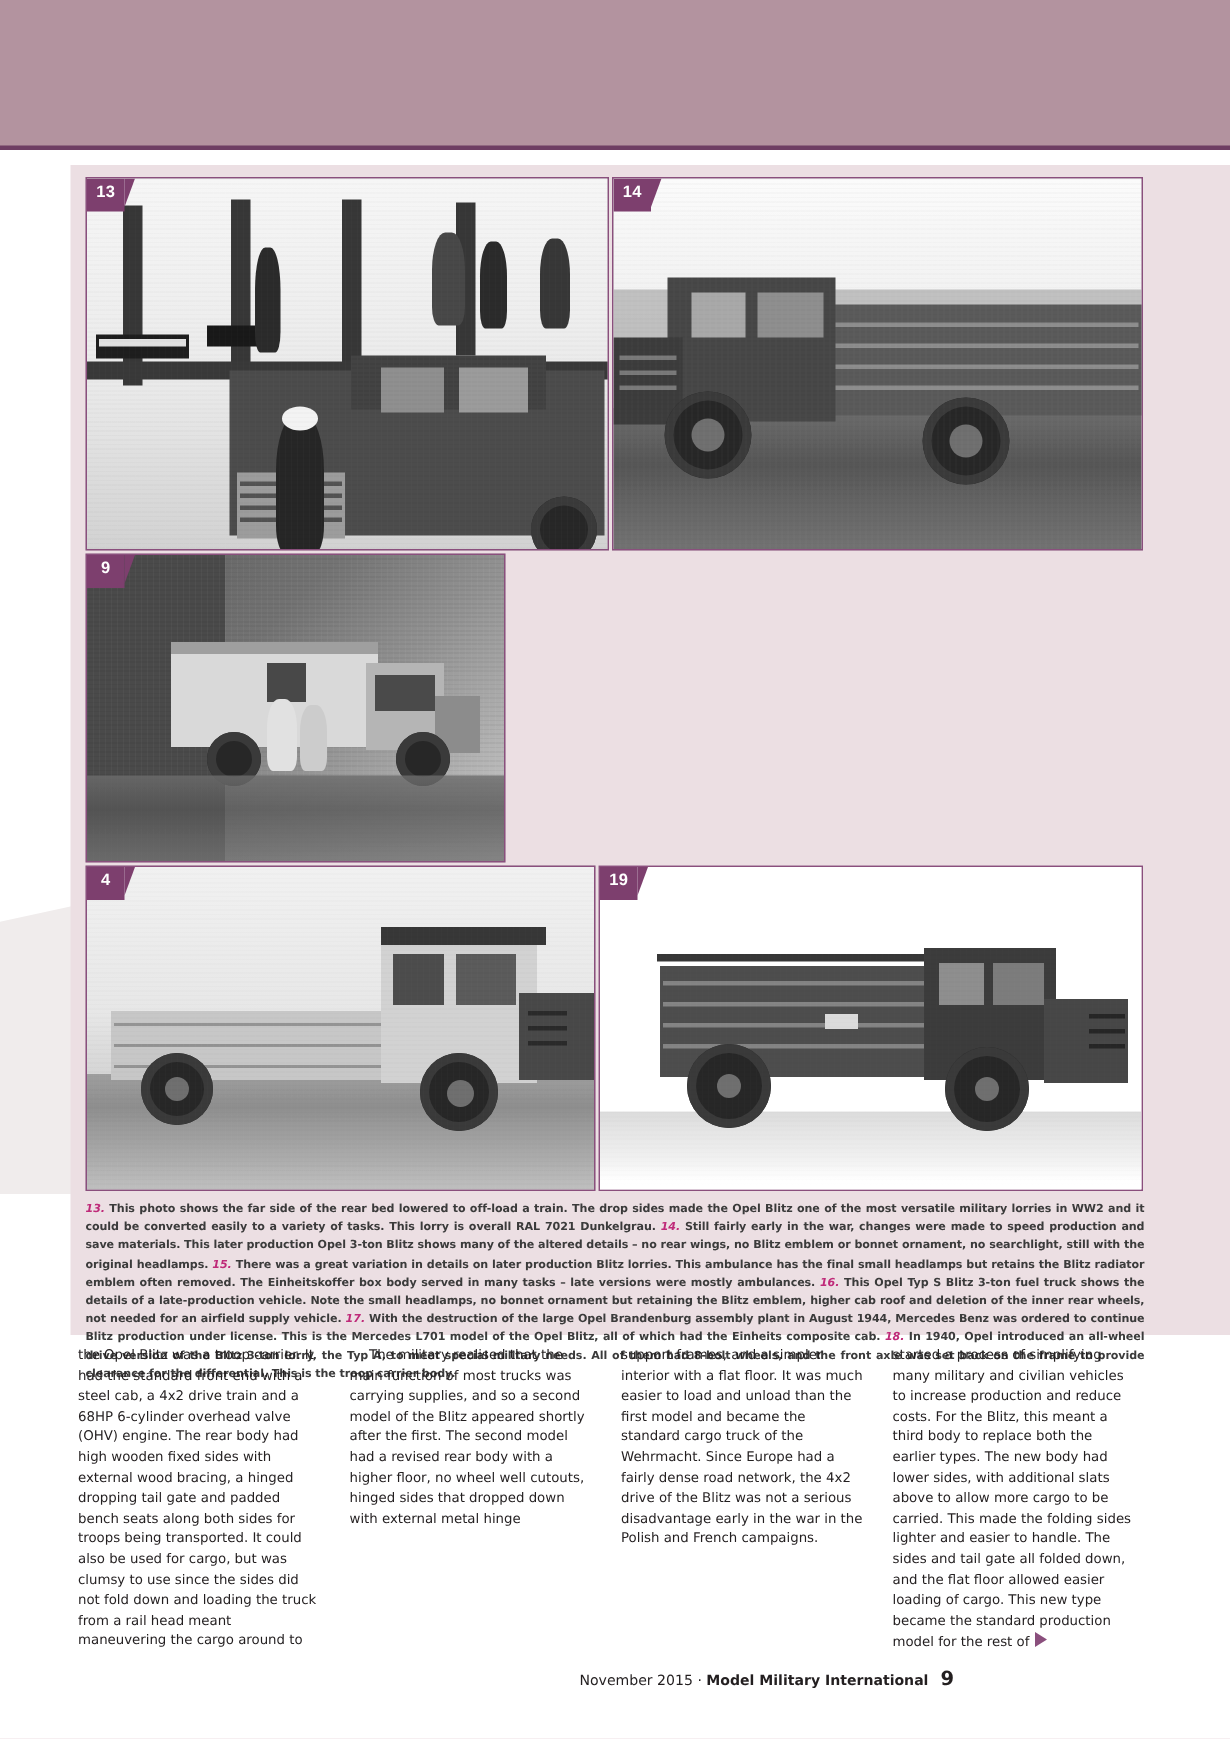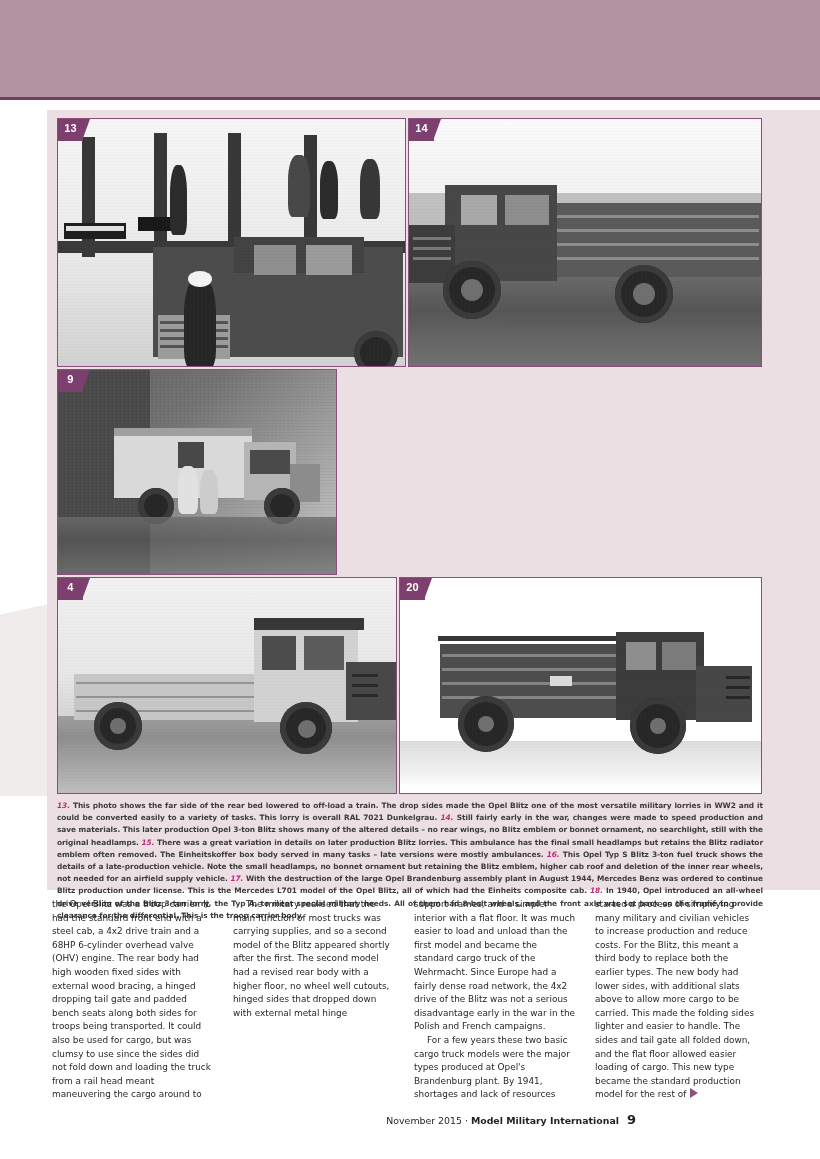--- a/index.html
+++ b/index.html
@@ -322,36 +322,35 @@
       <div class="slat" style="left:326px;top:118px;width:24px;height:3px;background:#2a2a28;"></div>
 
       <div class="wheel" style="left:58px;top:118px;width:56px;height:56px;"></div>
       <div class="hubcap" style="left:78px;top:138px;width:16px;height:16px;"></div>
       <div class="wheel" style="left:230px;top:120px;width:56px;height:56px;"></div>
       <div class="hubcap" style="left:250px;top:140px;width:16px;height:16px;"></div>
 
       <div class="truckbody pale" style="left:150px;top:98px;width:22px;height:10px;background:#d8d8d3;"></div>
       <div class="noise" style="opacity:.10;"></div>
     </div>
-    <div class="badge">20</div>
+    <div class="badge">19</div>
   </div>
 </div>
 
 <div class="caption" id="caption-block"><b class="num">13.</b><span> This photo shows the far side of the rear bed lowered to off-load a train. The drop sides made the Opel Blitz one of the most versatile military lorries in WW2 and it could be converted easily to a variety of tasks. This lorry is overall RAL 7021 Dunkelgrau. </span><b class="num">14.</b><span> Still fairly early in the war, changes were made to speed production and save materials. This later production Opel 3-ton Blitz shows many of the altered details – no rear wings, no Blitz emblem or bonnet ornament, no searchlight, still with the original headlamps. </span><b class="num">15.</b><span> There was a great variation in details on later production Blitz lorries. This ambulance has the final small headlamps but retains the Blitz radiator emblem often removed. The Einheitskoffer box body served in many tasks – late versions were mostly ambulances. </span><b class="num">16.</b><span> This Opel Typ S Blitz 3-ton fuel truck shows the details of a late-production vehicle. Note the small headlamps, no bonnet ornament but retaining the Blitz emblem, higher cab roof and deletion of the inner rear wheels, not needed for an airfield supply vehicle. </span><b class="num">17.</b><span> With the destruction of the large Opel Brandenburg assembly plant in August 1944, Mercedes Benz was ordered to continue Blitz production under license. This is the Mercedes L701 model of the Opel Blitz, all of which had the Einheits composite cab. </span><b class="num">18.</b><span> In 1940, Opel introduced an all-wheel drive version of the Blitz 3-ton lorry, the Typ A, to meet special military needs. All of them had 8-bolt wheels, and the front axle was set back on the frame to provide clearance for the differential. This is the troop carrier body.</span></div>
 
 <div class="columns" id="body-columns">
     <div class="col">
       <p>the Opel Blitz was a troop carrier. It had the standard front end with a steel cab, a 4x2 drive train and a 68HP 6-cylinder overhead valve (OHV) engine. The rear body had high wooden fixed sides with external wood bracing, a hinged dropping tail gate and padded bench seats along both sides for troops being transported. It could also be used for cargo, but was clumsy to use since the sides did not fold down and loading the truck from a rail head meant maneuvering the cargo around to</p>
     </div>
     <div class="col">
       <p class="indent">The military realised that the main function of most trucks was carrying supplies, and so a second model of the Blitz appeared shortly after the first. The second model had a revised rear body with a higher floor, no wheel well cutouts, hinged sides that dropped down with external metal hinge</p>
     </div>
     <div class="col">
       <p>support frames, and a simpler interior with a flat floor. It was much easier to load and unload than the first model and became the standard cargo truck of the Wehrmacht. Since Europe had a fairly dense road network, the 4x2 drive of the Blitz was not a serious disadvantage early in the war in the Polish and French campaigns.</p>
-      <p class="indent">For a few years these two basic cargo truck models were the major types produced at Opel's Brandenburg plant. By 1941, shortages and lack of resources</p>
     </div>
     <div class="col">
       <p>started a process of simplifying many military and civilian vehicles to increase production and reduce costs. For the Blitz, this meant a third body to replace both the earlier types. The new body had lower sides, with additional slats above to allow more cargo to be carried. This made the folding sides lighter and easier to handle. The sides and tail gate all folded down, and the flat floor allowed easier loading of cargo. This new type became the standard production model for the rest of<span class="arrow"></span></p>
     </div>
   </div>
 
 <div class="footer">
   <span>November 2015</span>
   <span>·</span>
   <span class="mag">Model Military International</span>

